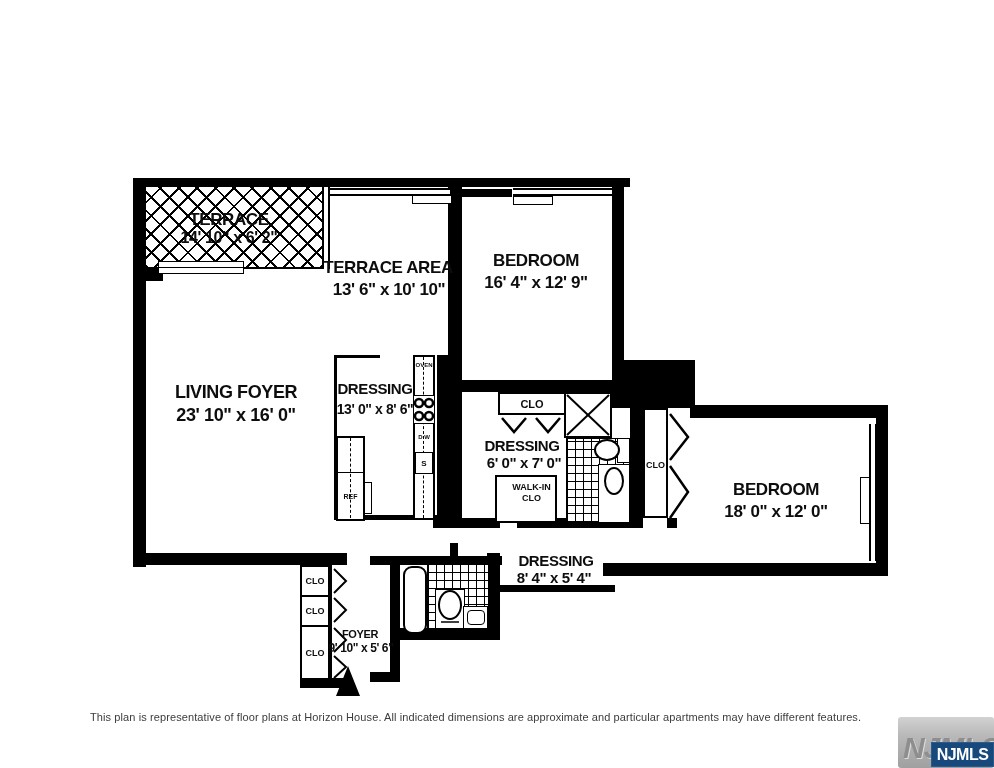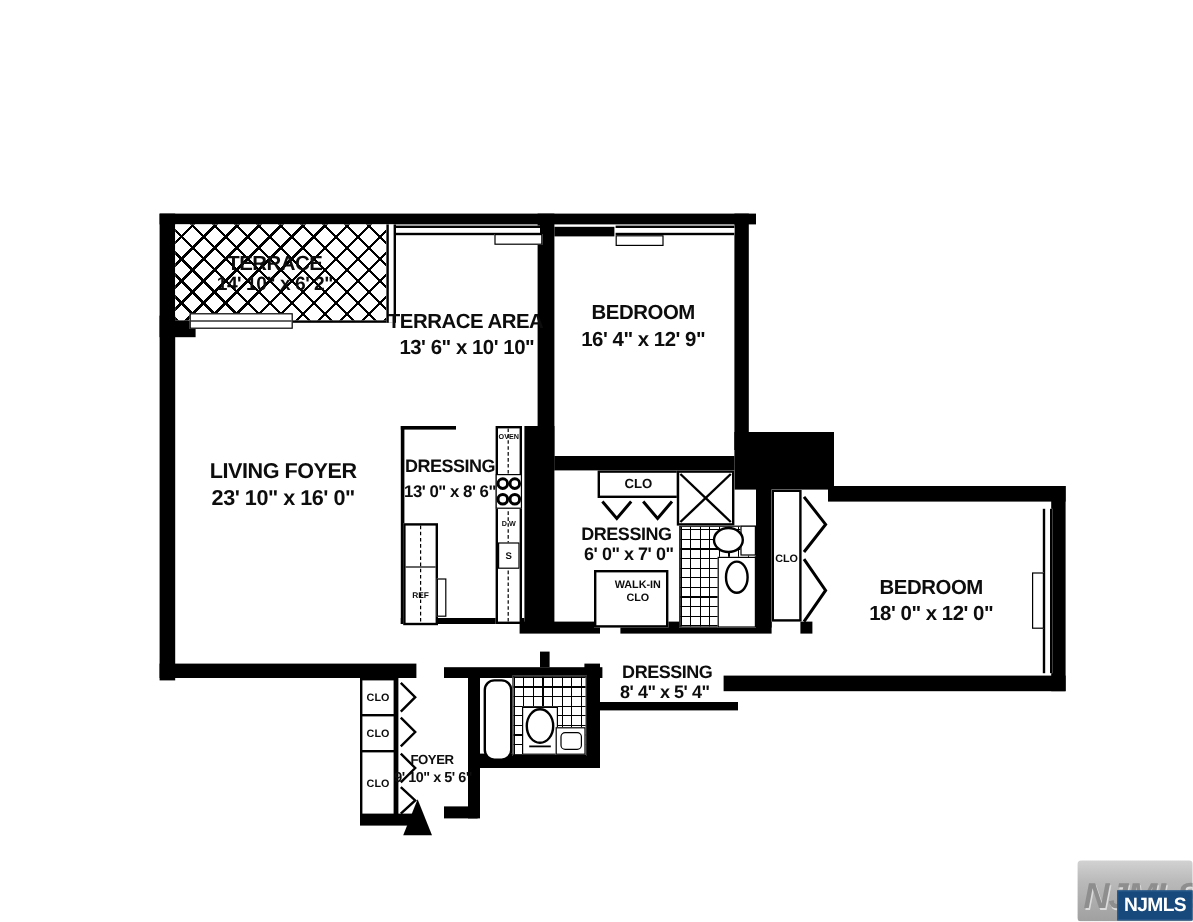--- a/index.html
+++ b/index.html
@@ -186,16 +186,17 @@
 
   <div class="lbl" style="left:776px;top:481px;font-size:17px">BEDROOM</div>
   <div class="lbl" style="left:776px;top:503px;font-size:17px">18' 0" x 12' 0"</div>
 
   <div class="lbl" style="left:556px;top:553px;font-size:15px">DRESSING</div>
   <div class="lbl" style="left:554px;top:570px;font-size:15px">8' 4" x 5' 4"</div>
 
   <div class="lbl" style="left:360px;top:629px;font-size:11px">FOYER</div>
   <div class="lbl" style="left:361px;top:642px;font-size:12px">9' 10" x 5' 6"</div>
 
+  <div id="disclaimer">This plan is representative of floor plans at Horizon House. All indicated dimensions are approximate and particular apartments may have different features.</div>
   <div id="mls-gray">NJMLS</div>
   <div id="mls-badge">NJMLS</div>
 
 </div>
 
 </body></html>

